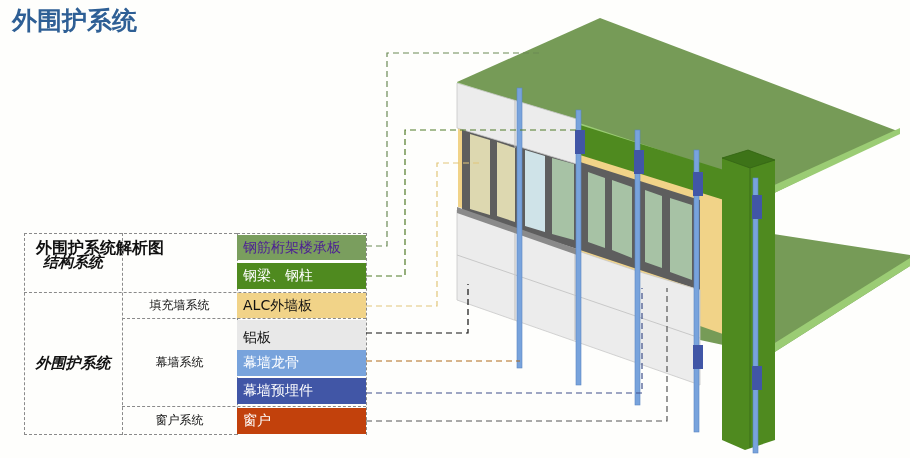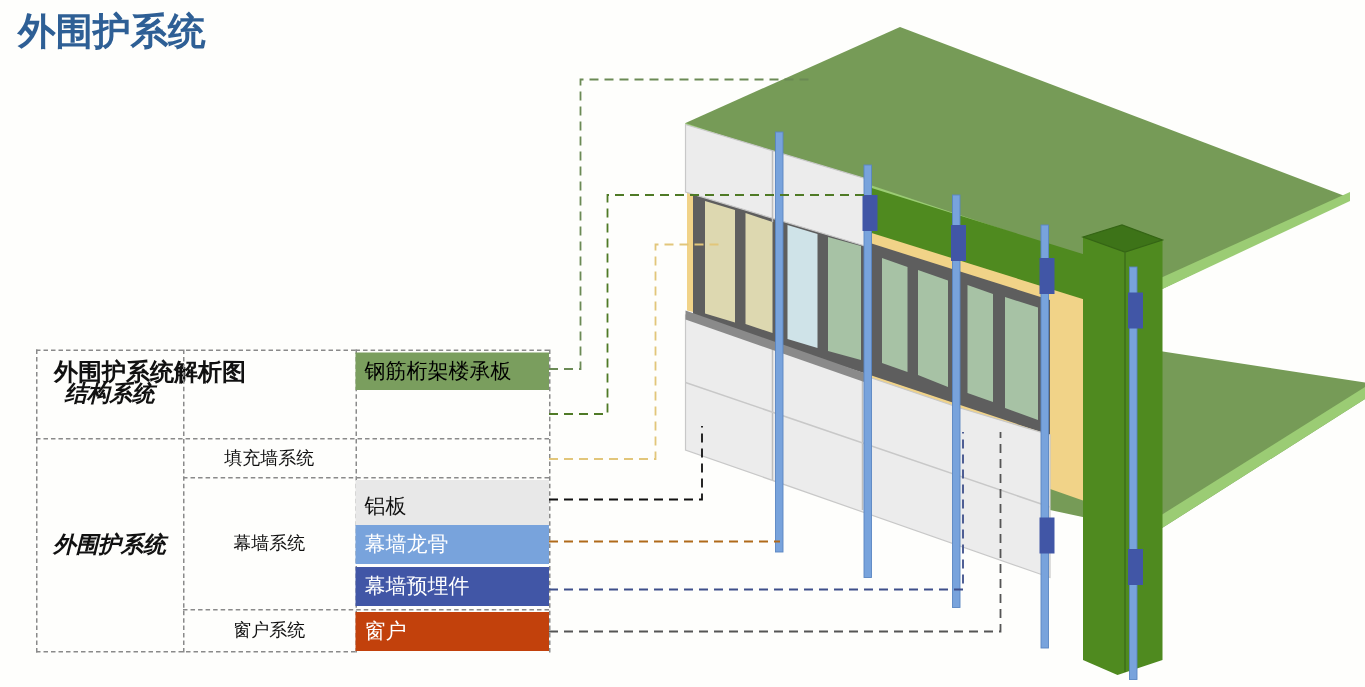--- a/index.html
+++ b/index.html
@@ -45,21 +45,23 @@
   <div class="dash-h" style="left:213px;top:0;width:129px;"></div>
   <div class="dash-v" style="left:342px;top:0;height:202px;"></div>
 
   <div class="cell lvl1" style="left:0;top:0;width:98px;height:59px;">结构系统</div>
   <div class="cell lvl1" style="left:0;top:59px;width:98px;height:143px;">外围护系统</div>
 
   <div class="cell lvl2" style="left:98px;top:59px;width:115px;height:26px;">填充墙系统</div>
   <div class="cell lvl2" style="left:98px;top:85px;width:115px;height:88px;text-align:center;">幕墙系统</div>
   <div class="cell lvl2" style="left:98px;top:173px;width:115px;height:29px;">窗户系统</div>
 
-  <div class="swatch" style="top:2px;height:25px;background:#7a9e5e;color:#000000;">钢筋桁架楼承板</div>
+  <div class="swatch" style="top:2px;height:25px;background:#7a9e5e;color:#4c1d95;">钢筋桁架楼承板</div>
+  <div class="swatch" style="top:30px;height:26px;background:#4f8a1f;color:#fff;">钢梁、钢柱</div>
+  <div class="swatch" style="top:60px;height:25px;background:#f1d388;color:#111;">ALC外墙板</div>
   <div class="swatch" style="top:87px;height:36px;background:#e8e8e8;color:#111;">铝板</div>
   <div class="swatch" style="top:117px;height:26px;background:#78a3dc;color:#fff;">幕墙龙骨</div>
   <div class="swatch" style="top:145px;height:26px;background:#4156a6;color:#fff;">幕墙预埋件</div>
   <div class="swatch" style="top:175px;height:26px;background:#c2410c;color:#fff;">窗户</div>
 </div>
 
 <svg class="illus" width="910" height="458" viewBox="0 0 910 458">
 
   <g>
     <polygon points="700,255 760,232 910,255 910,266 770,355 700,340" fill="#769b57"></polygon>

